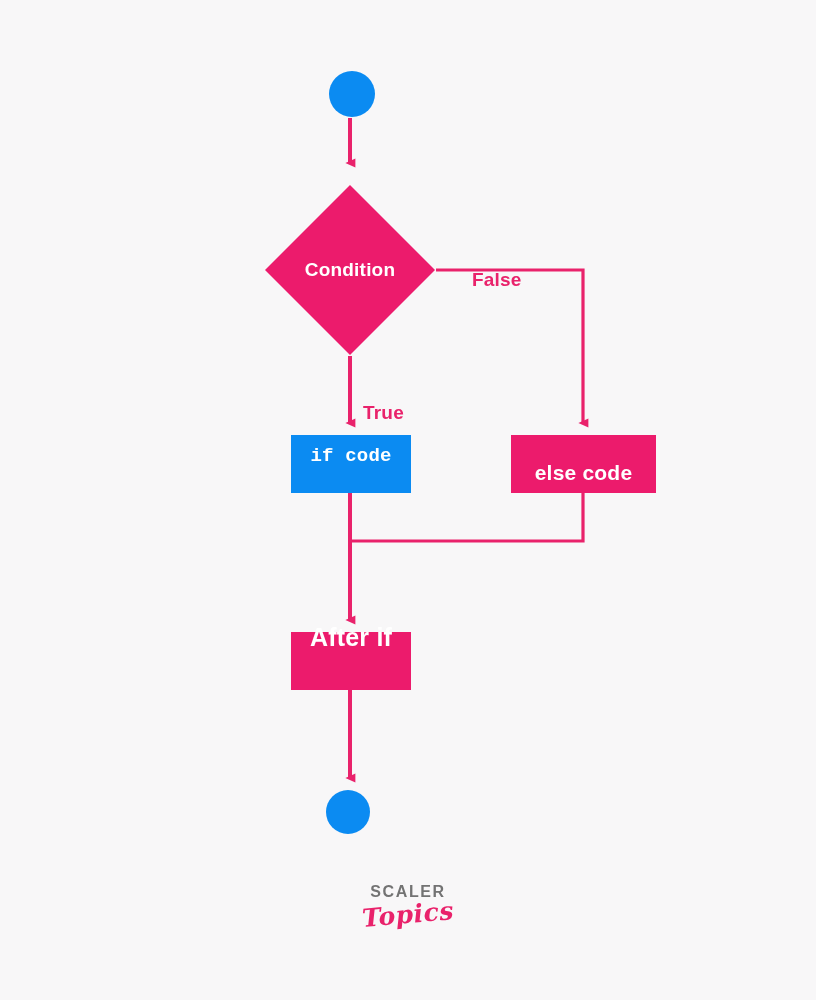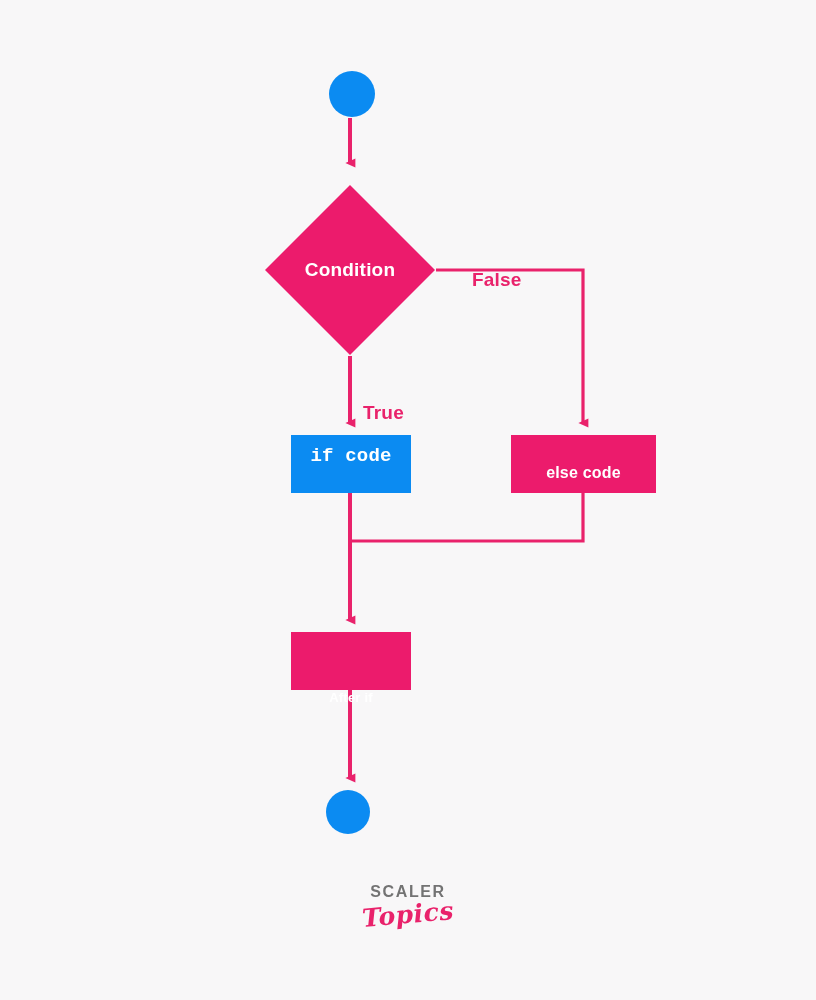--- a/index.html
+++ b/index.html
@@ -63,28 +63,28 @@
     width: 120px;
     height: 42px;
     font-size: 19px;
     font-family: Liberation Mono, monospace;
   }
   #elsecode-text {
     left: 511px;
     top: 435px;
     width: 145px;
     height: 76px;
-    font-size: 16px;
+    font-size: 21px;
   }
   #afterif-text {
     left: 291px;
-    top: 668px;
+    top: 608px;
     width: 120px;
     height: 58px;
-    font-size: 13px;
+    font-size: 25px;
   }
   
   #label-false {
     left: 472px;
     top: 242px;
   }
   #label-true {
     left: 363px;
     top: 375px;
   }

